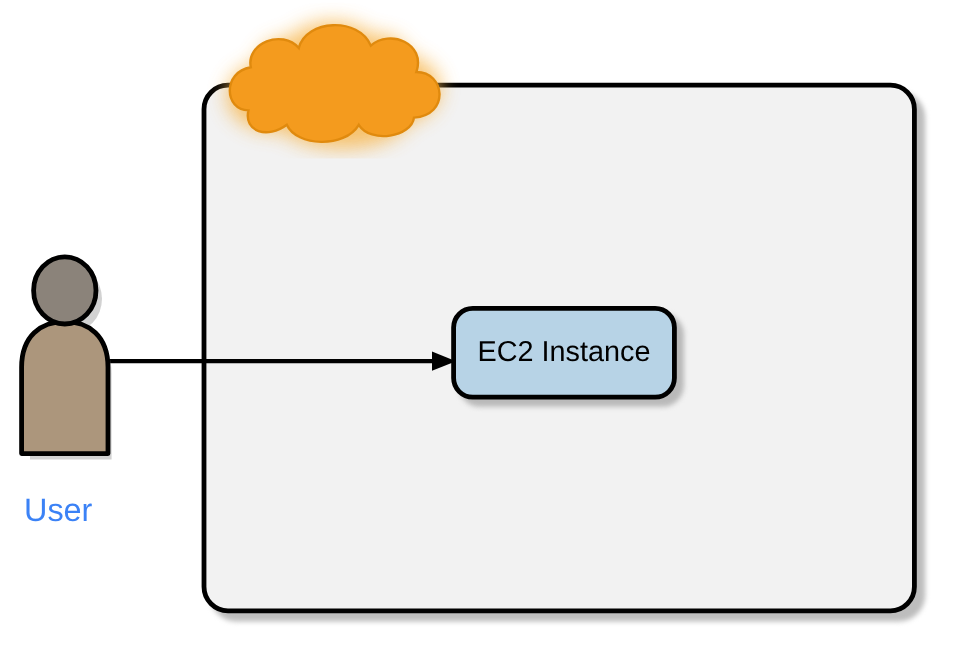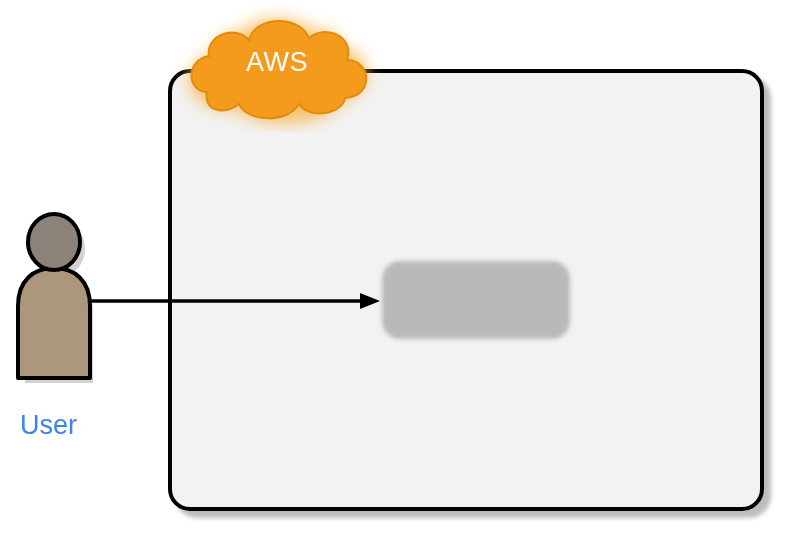--- a/index.html
+++ b/index.html
@@ -130,20 +130,23 @@
 
   <div class="aws-box-shadow"></div>
   <div class="aws-box"></div>
 
   <svg class="arrow" viewBox="0 0 290 20">
     <line x1="0" y1="10" x2="270" y2="10" stroke="#000" stroke-width="3.5"></line>
     <polygon points="270,2 290,10 270,18" fill="#000"></polygon>
   </svg>
 
   <div class="ec2-shadow"></div>
+  <div class="ec2-box">
+    <span class="ec2-label">EC2 Instance</span>
+  </div>
 
   <div class="cloud-wrap">
     <svg class="cloud-blur" viewBox="0 0 220 130">
       <defs>
         <filter id="softblur" x="-30%" y="-30%" width="160%" height="160%">
           <feGaussianBlur stdDeviation="8"></feGaussianBlur>
         </filter>
       </defs>
       <g filter="url(#softblur)" fill="#f7b955" opacity="0.85">
         <ellipse cx="62" cy="78" rx="40" ry="30"></ellipse>
@@ -163,21 +166,20 @@
           C 38 34 68 22 82 38
           C 88 14 132 12 142 36
           C 158 22 188 34 180 58
           C 204 58 208 94 178 96
           C 176 112 142 118 132 102
           C 120 122 80 120 72 102
           C 56 114 36 108 40 90
           Z" fill="#f49b1e" stroke="#e08a0e" stroke-width="2"></path>
       </g>
     </svg>
-    <div class="cloud-label">AWS</div>
   </div>
 
   <div class="user-wrap">
     <svg viewBox="0 0 95 175" width="95" height="175">
 
       <g transform="translate(5,5)" opacity="0.35">
         <ellipse cx="46" cy="34" rx="26" ry="28" fill="#808080"></ellipse>
         <path d="M 12 168 L 12 96 C 12 72 26 60 46 60 C 66 60 80 72 80 96 L 80 168 Z" fill="#808080"></path>
       </g>
 

